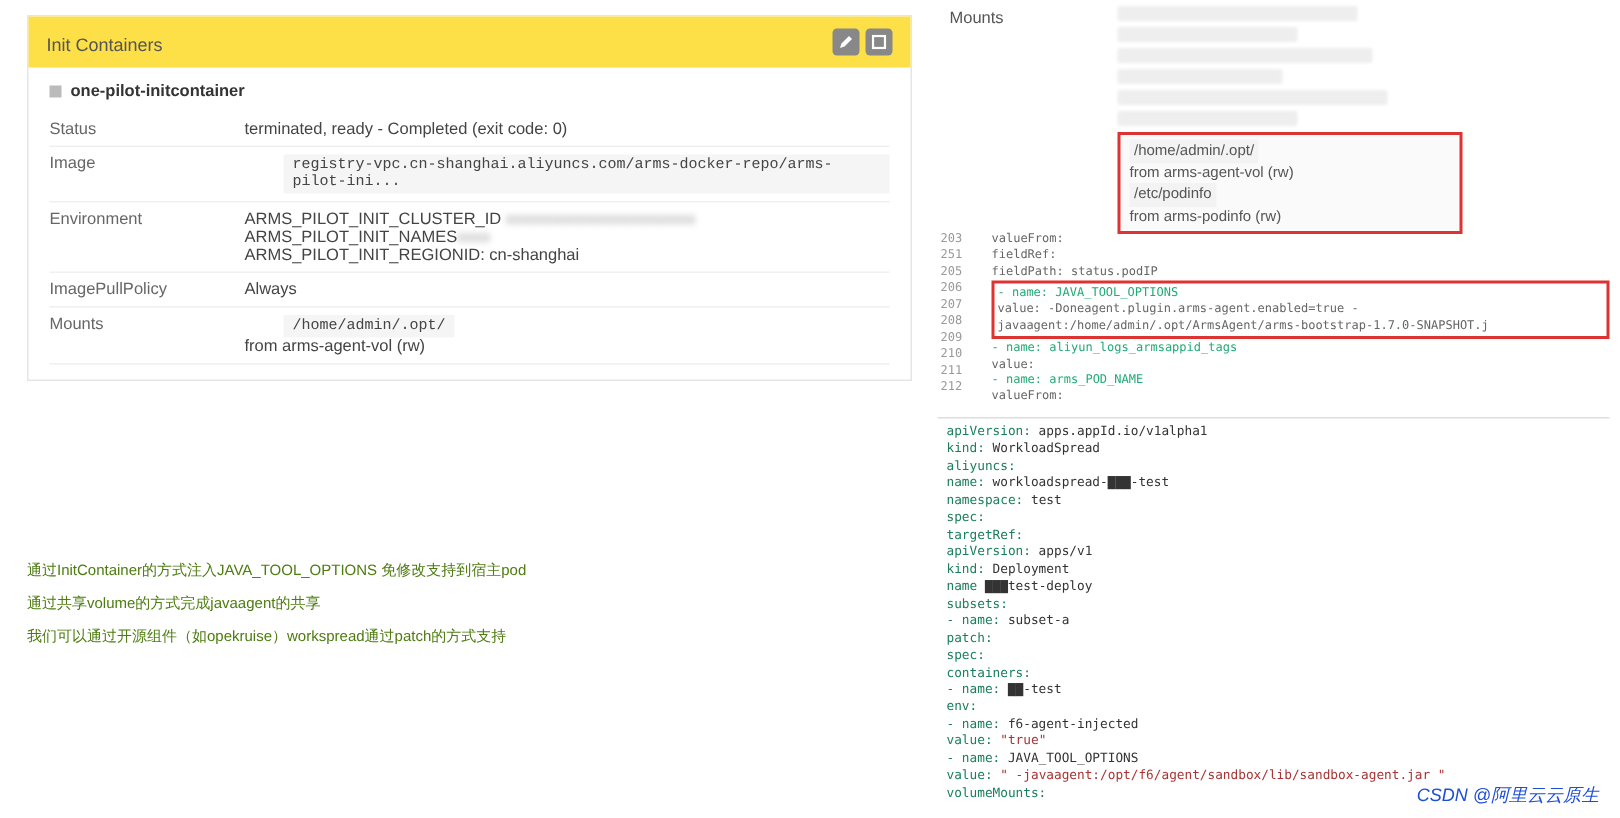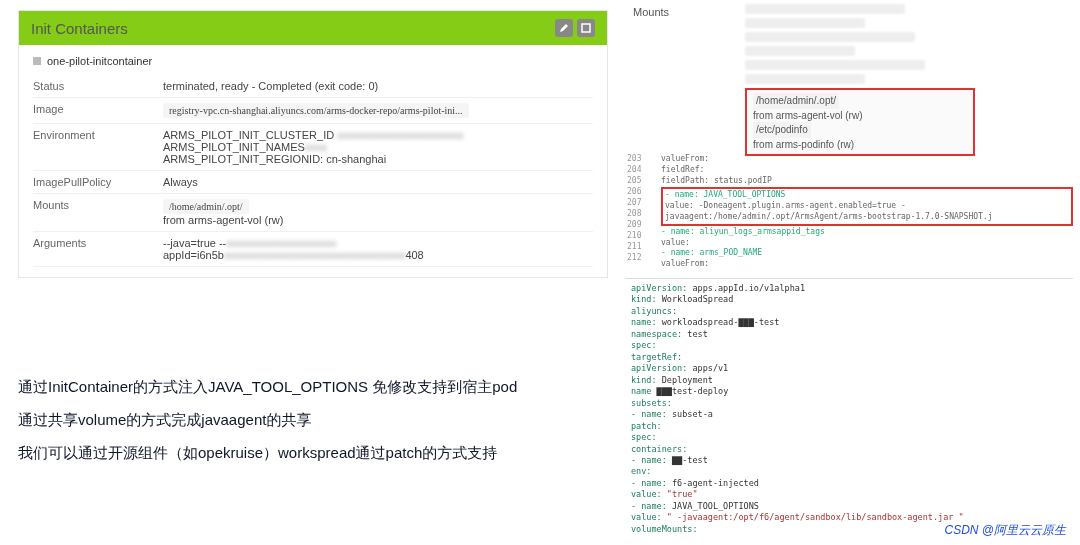--- a/index.html
+++ b/index.html
@@ -1,31 +1,31 @@
 <!DOCTYPE html>
 <html><head>
 <meta charset="utf-8">
 <style>
 * { margin: 0; padding: 0; box-sizing: border-box; }
 body { font-family: -apple-system, "Segoe UI", Arial, sans-serif; background: #fff; width: 1080px; height: 545px; position: relative; overflow: hidden; }
 .left { position: absolute; left: 18px; top: 10px; width: 590px; }
 .panel { border: 1px solid #e5e5e5; background: #fff; }
-.panel-header { background: #84cc16; padding: 8px 12px; font-size: 15px; color: #555; display: flex; align-items: center; justify-content: space-between; }
+.panel-header { background: #fde047; padding: 8px 12px; font-size: 12px; color: #555; display: flex; align-items: flex-end; justify-content: space-between; }
 .header-icons { display: flex; gap: 4px; }
 .hicon { width: 18px; height: 18px; background: #888; border-radius: 3px; display: flex; align-items: center; justify-content: center; }
 .panel-body { padding: 10px 14px; font-size: 11px; }
-.container-name { font-weight: 400; color: #333; margin-bottom: 8px; display: flex; align-items: center; gap: 6px; }
+.container-name { font-weight: 700; color: #333; margin-bottom: 8px; display: flex; align-items: center; gap: 6px; }
 .sq { width: 8px; height: 8px; background: #bbb; }
 .row { display: flex; padding: 5px 0; border-bottom: 1px solid #f0f0f0; }
 .row .k { width: 130px; color: #666; flex-shrink: 0; }
 .row .v { color: #444; flex: 1; }
-.v-mono { font-family: Liberation Serif, serif; font-size: 10px; }
+.v-mono { font-family: Liberation Mono, monospace; font-size: 10px; margin-left: 26px; }
 .v-box { background: #f5f5f5; padding: 2px 6px; display: inline-block; }
 .blur { color: transparent; text-shadow: 0 0 4px rgba(0,0,0,0.4); }
-.chinese { position: absolute; left: 18px; top: 370px; font-size: 15px; color: #0f172a; line-height: 2.2; }
+.chinese { position: absolute; left: 18px; top: 370px; font-size: 10px; color: #4d7c0f; line-height: 2.2; }
 .right { position: absolute; left: 625px; top: 0; width: 448px; }
 .mounts-area { position: relative; height: 150px; font-size: 11px; color: #555; }
 .mounts-label { position: absolute; left: 8px; top: 6px; }
 .mounts-blur { position: absolute; left: 120px; top: 4px; width: 260px; height: 80px; }
 .bline { height: 10px; width: 160px; margin-bottom: 4px; background: #eee; filter: blur(1px); border-radius: 2px; }
 .redbox1 { position: absolute; left: 120px; top: 88px; width: 230px; border: 2px solid #d33; padding: 3px 6px; font-size: 10px; line-height: 1.35; background: #fafafa; }
 .code-area { position: relative; margin-top: 4px; font-family: monospace; font-size: 8px; line-height: 1.35; }
 .gutter { position: absolute; left: 2px; top: 0; color: #999; text-align: right; }
 .gutter div { height: 11px; }
 .code1 { margin-left: 36px; color: #666; }
@@ -83,27 +83,20 @@
         <div class="k">ImagePullPolicy</div>
         <div class="v">Always</div>
       </div>
       <div class="row">
         <div class="k">Mounts</div>
         <div class="v">
           <div><span class="v-box v-mono">/home/admin/.opt/</span></div>
           <div>from arms-agent-vol (rw)</div>
         </div>
       </div>
-      <div class="row">
-        <div class="k">Arguments</div>
-        <div class="v">
-          <div><span>--java=true --</span><span class="blur">xxxxxxxxxxxxxxxxxxxx</span></div>
-          <div><span>appId=i6n5b</span><span class="blur">xxxxxxxxxxxxxxxxxxxxxxxxxxxxxxxxx</span><span>408</span></div>
-        </div>
-      </div>
     </div>
   </div>
 </div>
 
 <div class="chinese">
   <div>通过InitContainer的方式注入JAVA_TOOL_OPTIONS 免修改支持到宿主pod</div>
   <div>通过共享volume的方式完成javaagent的共享</div>
   <div>我们可以通过开源组件（如opekruise）workspread通过patch的方式支持</div>
 </div>
 
@@ -122,21 +115,21 @@
       <div><span class="pathline">/home/admin/.opt/</span></div>
       <div>from arms-agent-vol (rw)</div>
       <div><span class="pathline">/etc/podinfo</span></div>
       <div>from arms-podinfo (rw)</div>
     </div>
   </div>
 
   <div class="code-area">
     <div class="gutter">
       <div>203</div>
-        <div>204</div>
+        <div>251</div>
         <div>205</div>
         <div>206</div>
         <div>207</div>
         <div>208</div>
         <div>209</div>
         <div>210</div>
         <div>211</div>
         <div>212</div>
     </div>
     <div class="code1">

